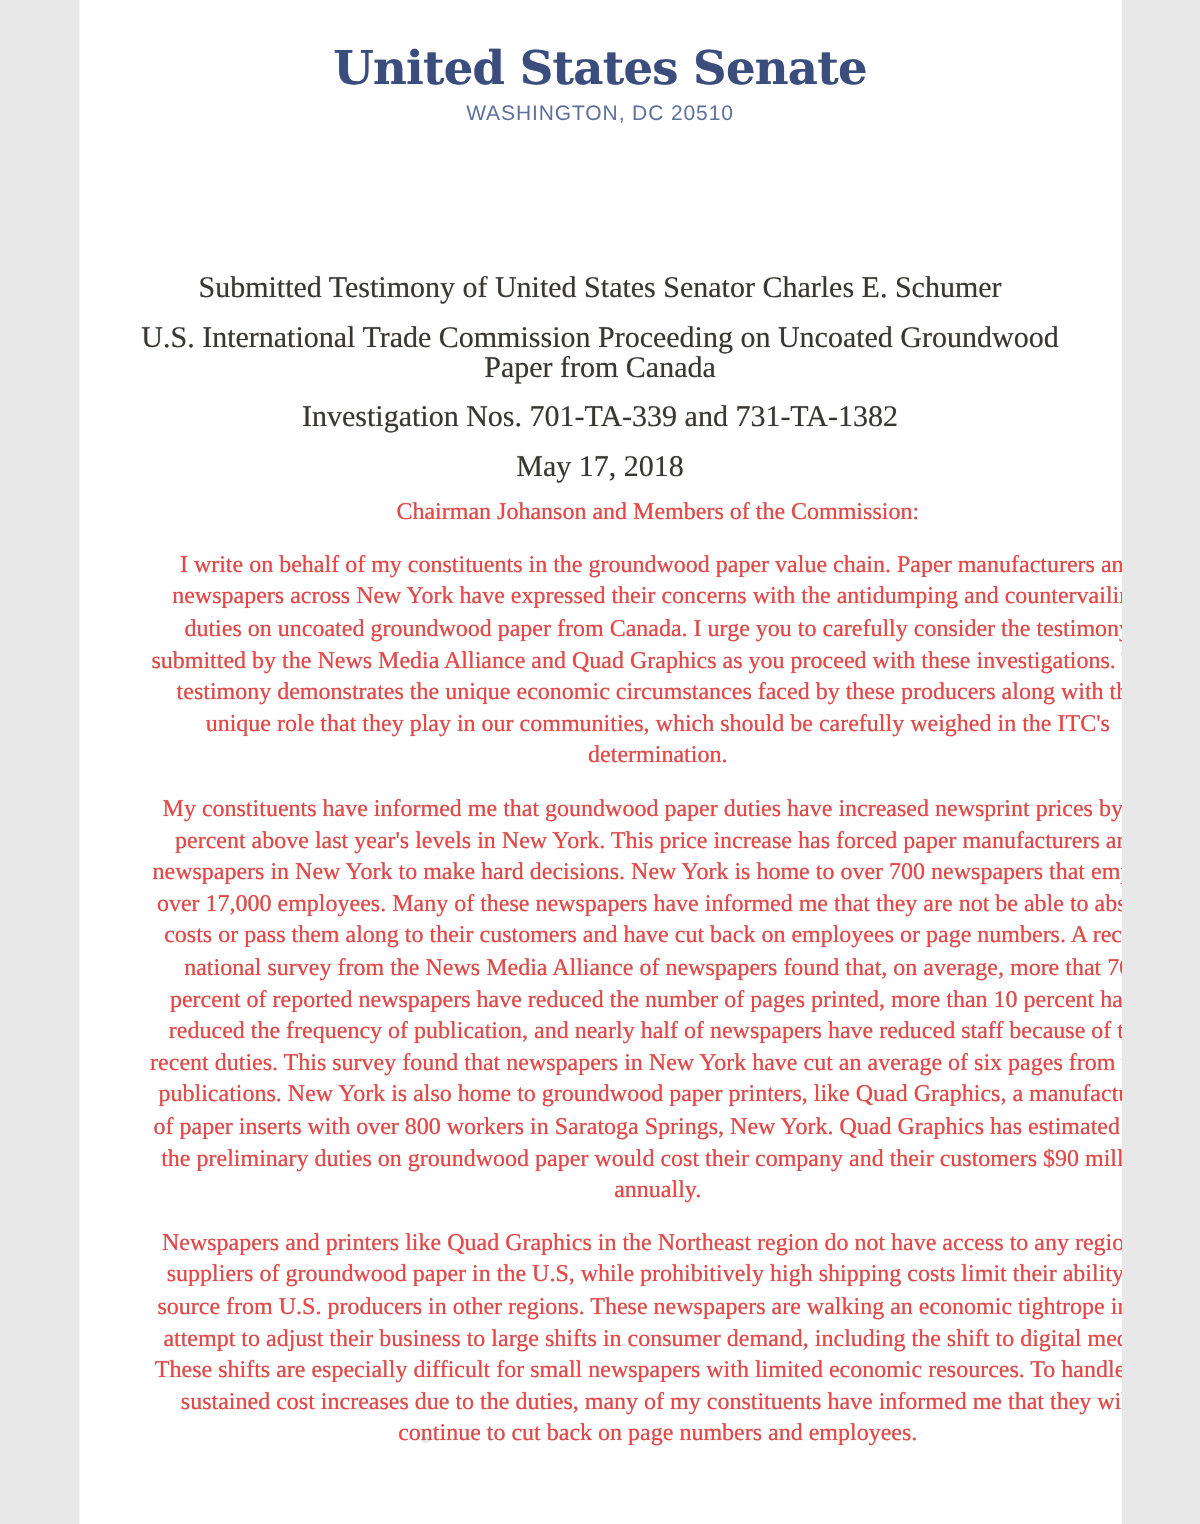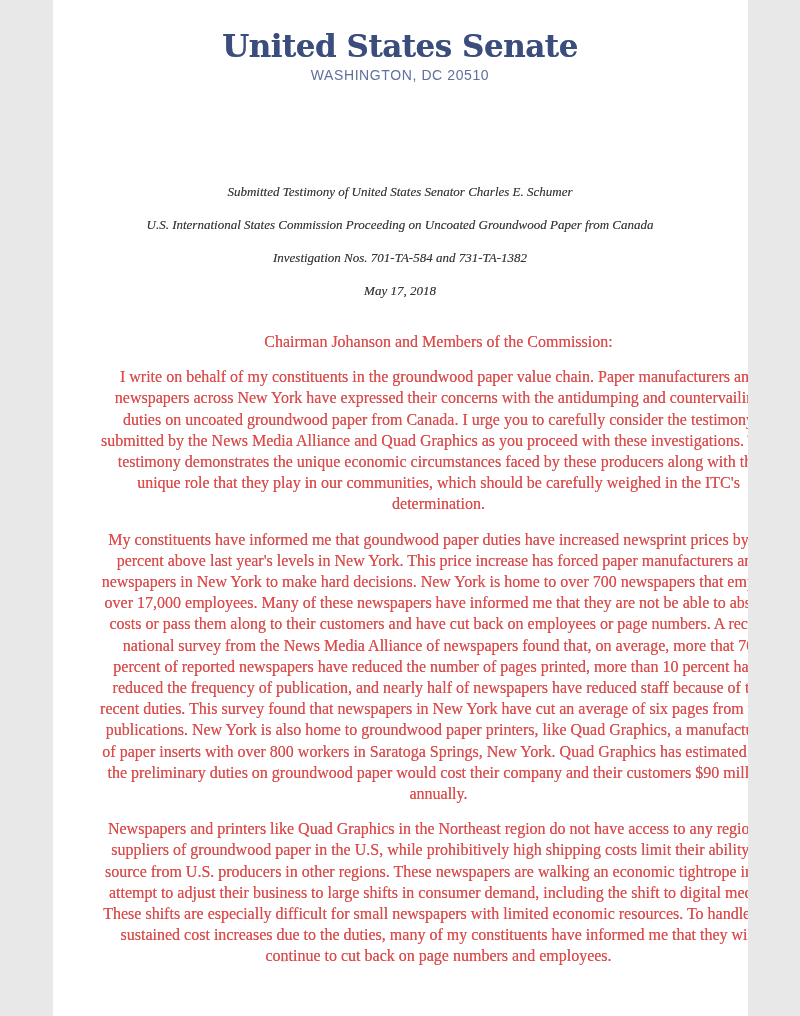--- a/index.html
+++ b/index.html
@@ -40,22 +40,21 @@
     margin-top: 3px;
   }
   
   .heading-block {
     position: absolute;
     top: 182px;
     left: 40px;
     right: 40px;
     text-align: center;
     color: #3a3733;
-    font-size: 13px;
-    font-style: italic;
+    font-size: 20px;
   }
   .heading-line {
     line-height: 20px;
     margin-bottom: 13px;
     text-shadow: 0 0 0.6px rgba(58, 55, 51, 0.55);
   }
   
   .body-block {
     position: absolute;
     top: 331px;
@@ -90,22 +89,22 @@
 
 <div class="page">
 
   <div class="letterhead">
     <div class="senate-title">United States Senate</div>
     <div class="senate-subtitle">WASHINGTON, DC 20510</div>
   </div>
 
   <div class="heading-block">
     <div class="heading-line">Submitted Testimony of United States Senator Charles E. Schumer</div>
-    <div class="heading-line">U.S. International States Commission Proceeding on Uncoated Groundwood Paper from Canada</div>
-    <div class="heading-line">Investigation Nos. 701-TA-584 and 731-TA-1382</div>
+    <div class="heading-line">U.S. International Trade Commission Proceeding on Uncoated Groundwood Paper from Canada</div>
+    <div class="heading-line">Investigation Nos. 701-TA-339 and 731-TA-1382</div>
     <div class="heading-line">May 17, 2018</div>
   </div>
 
   <div class="body-block">
     <p class="salutation">Chairman Johanson and Members of the Commission:</p>
     <p class="body-paragraph">I write on behalf of my constituents in the groundwood paper value chain. Paper manufacturers and newspapers across New York have expressed their concerns with the antidumping and countervailing duties on uncoated groundwood paper from Canada. I urge you to carefully consider the testimony submitted by the News Media Alliance and Quad Graphics as you proceed with these investigations. This testimony demonstrates the unique economic circumstances faced by these producers along with the unique role that they play in our communities, which should be carefully weighed in the ITC's determination.</p>
     <p class="body-paragraph">My constituents have informed me that goundwood paper duties have increased newsprint prices by 20 percent above last year's levels in New York. This price increase has forced paper manufacturers and newspapers in New York to make hard decisions. New York is home to over 700 newspapers that employ over 17,000 employees. Many of these newspapers have informed me that they are not be able to absorb costs or pass them along to their customers and have cut back on employees or page numbers. A recent national survey from the News Media Alliance of newspapers found that, on average, more that 70 percent of reported newspapers have reduced the number of pages printed, more than 10 percent have reduced the frequency of publication, and nearly half of newspapers have reduced staff because of the recent duties. This survey found that newspapers in New York have cut an average of six pages from their publications. New York is also home to groundwood paper printers, like Quad Graphics, a manufacturer of paper inserts with over 800 workers in Saratoga Springs, New York. Quad Graphics has estimated that the preliminary duties on groundwood paper would cost their company and their customers $90 million annually.</p>
     <p class="body-paragraph">Newspapers and printers like Quad Graphics in the Northeast region do not have access to any regional suppliers of groundwood paper in the U.S, while prohibitively high shipping costs limit their ability to source from U.S. producers in other regions. These newspapers are walking an economic tightrope in an attempt to adjust their business to large shifts in consumer demand, including the shift to digital media. These shifts are especially difficult for small newspapers with limited economic resources. To handle the sustained cost increases due to the duties, many of my constituents have informed me that they will continue to cut back on page numbers and employees.</p>
   </div>
 

